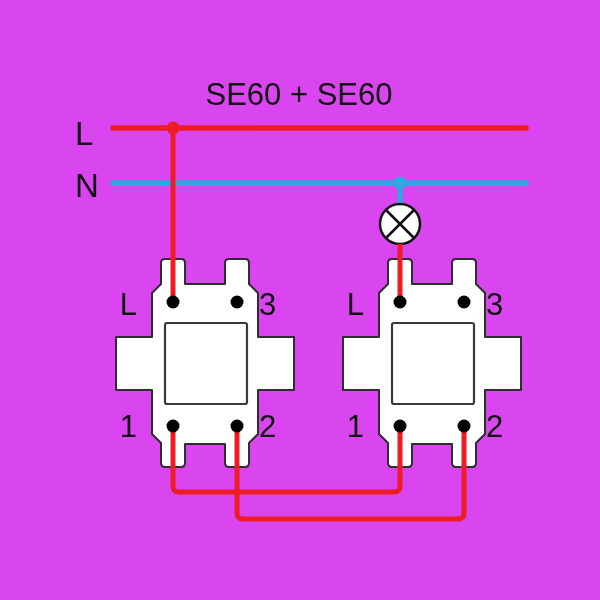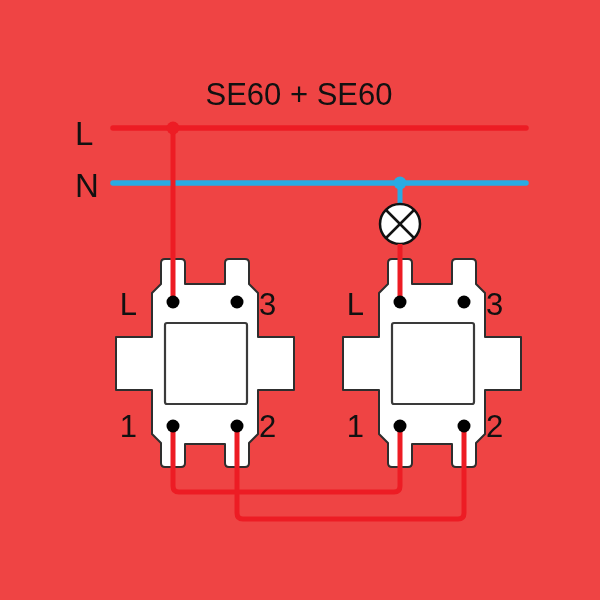--- a/index.html
+++ b/index.html
@@ -1,17 +1,17 @@
 <!DOCTYPE html>
 <html><head>
 <meta charset="utf-8">
 <style>
   html,body { margin:0; padding:0; background:#ffffff; }
   .stage {
-    position:relative; width:600px; height:600px; background:#ef4444;
+    position:relative; width:600px; height:600px; background:#d946ef;
     font-family:"Liberation Sans", sans-serif; overflow:hidden;
   }
   svg text {
     font-family:"Liberation Sans", sans-serif;
     fill:#111111;
   }
   .title-text   { font-size:31px; }
   .bus-label    { font-size:33px; }
   .term-label   { font-size:31px; }
 </style>

